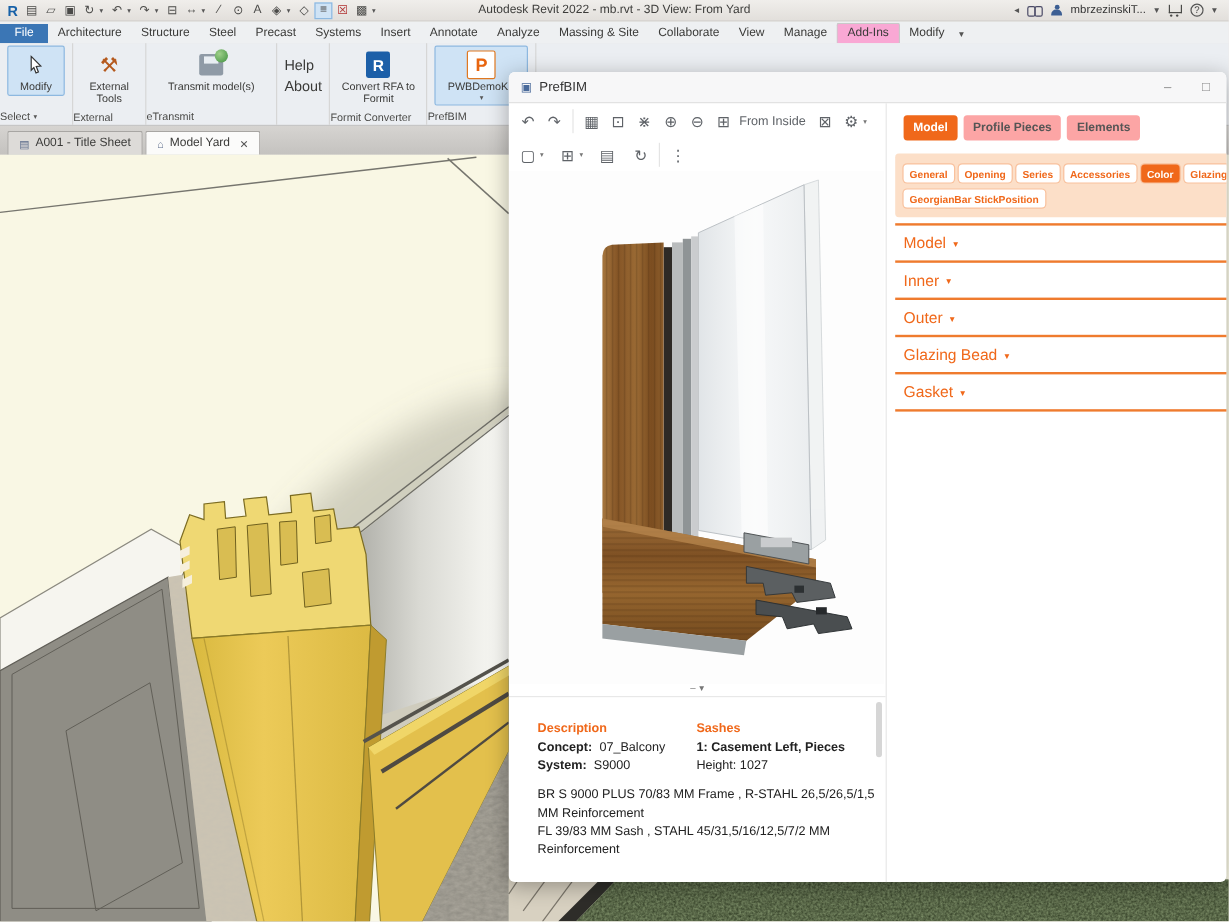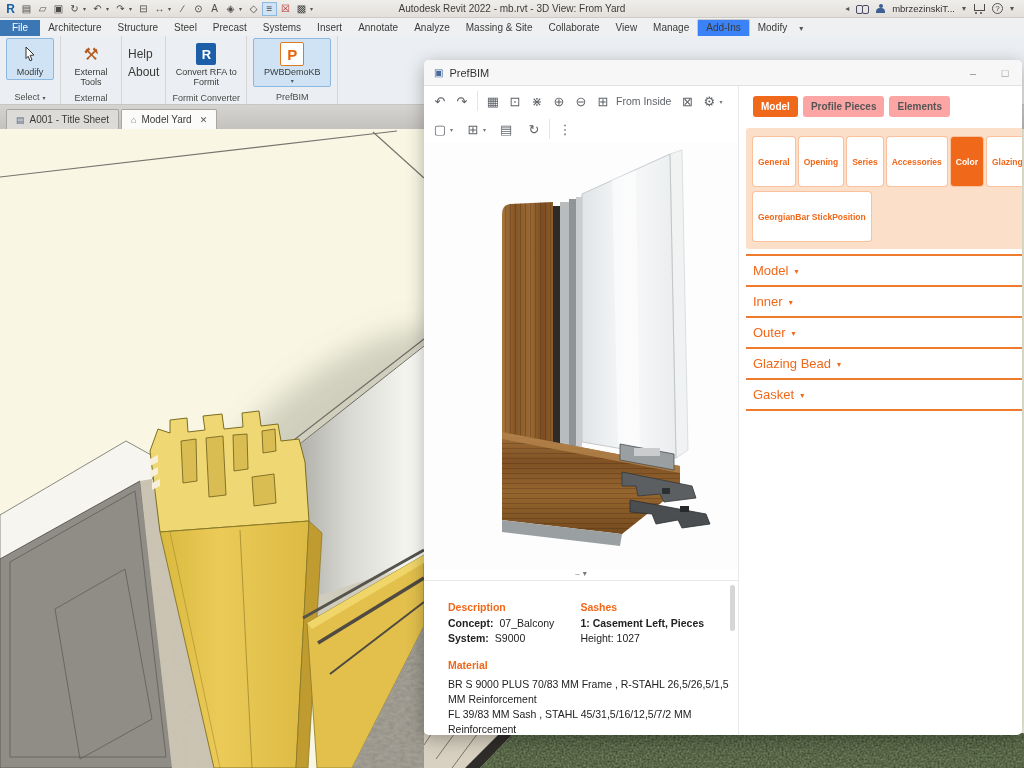--- a/index.html
+++ b/index.html
@@ -33,29 +33,29 @@
   .i-cart::before{content:"";position:absolute;left:1px;top:0;width:9px;height:6px;border:1px solid #4a4a48;border-top:none;}
   .i-cart::after{content:"";position:absolute;left:2px;bottom:-1px;width:2px;height:2px;border-radius:50%;background:#4a4a48;box-shadow:5px 0 0 #4a4a48;}
   .i-help{width:11px;height:11px;border:1px solid #555;border-radius:50%;font-size:8px;display:inline-flex;align-items:center;justify-content:center;color:#444;box-sizing:border-box;}
   .username{font-size:9.5px;color:#333;}
 
   
   .ribbontabs{left:0;top:18px;width:1024px;height:18px;background:#eef0f2;display:flex;align-items:flex-end;
     font-size:10px;color:#3a3a38;}
   .rtab{padding:2px 8px 3px 8px;cursor:default;white-space:nowrap;}
   .rtab.file{background:#3b76b5;color:#fff;padding:2px 12px 3px 12px;}
-  .rtab.selected{background:#3b82f6;border:1px solid #c9c9c9;border-bottom:none;border-radius:2px 2px 0 0;}
+  .rtab.selected{background:#f9a8d4;border:1px solid #c9c9c9;border-bottom:none;border-radius:2px 2px 0 0;}
   .rtab-opts{margin-left:4px;font-size:8px;color:#555;padding-bottom:3px;}
 
   
   .ribbon{left:0;top:36px;width:1024px;height:69px;background:#ebeef2;border-bottom:1px solid #c6c6c6;
     box-sizing:border-box;display:flex;font-size:9px;color:#3a3a38;}
   .rpanel{display:flex;flex-direction:column;border-right:1px solid #d6d6d6;}
   .rpanel .body{flex:1;display:flex;align-items:flex-start;justify-content:center;padding:2px 6px;gap:4px;}
-  .rpanel .plabel{height:14px;text-align:center;font-size:9px;color:#4a4a48;display:flex;align-items:center;justify-content:center;gap:3px;}
+  .rpanel .plabel{height:14px;text-align:center;font-size:9px;color:#4a4a48;display:flex;align-items:center;gap:3px;}
   .bigbtn{display:flex;flex-direction:column;align-items:center;width:44px;padding:2px 1px;border:1px solid transparent;border-radius:2px;}
   .bigbtn.hl{background:#cfe3f5;border-color:#8db8e0;}
   .bigbtn .bicon{height:26px;display:flex;align-items:center;justify-content:center;}
   .bigbtn .btext{text-align:center;line-height:1.15;font-size:9px;}
   .icon-cursor{width:12px;height:16px;}
   .icon-tools{font-size:17px;color:#b55a1e;}
   .icon-floppy{width:20px;height:18px;background:#8f9aa6;border-radius:2px;position:relative;}
   .icon-floppy::before{content:"";position:absolute;left:4px;top:2px;width:12px;height:6px;background:#e8edf2;}
   .icon-floppy::after{content:"";position:absolute;right:-4px;top:-4px;width:11px;height:11px;border-radius:50%;
      background:radial-gradient(circle at 35% 35%,#9fd08a,#3f8f3f);}
@@ -111,21 +111,21 @@
   .info .mat{margin-top:9px;width:288px;line-height:1.45;}
   .scrollbar{position:absolute;right:3px;top:4px;width:5px;height:46px;background:#d6d6d6;border-radius:3px;}
 
   .ptabs{display:flex;gap:5px;margin-left:7px;}
   .ptab{height:21px;padding:0 8px;display:flex;align-items:center;border-radius:3px;background:#fca5a5;
      color:#555;font-size:10px;font-weight:bold;}
   .ptab.active{background:#f0681a;color:#fff;}
   .peach{margin-top:11px;background:#fcdfc8;border-radius:3px;padding:9px 6px 8px 7px;margin-right:3px;}
   .pillrow{display:flex;gap:4px;flex-wrap:nowrap;}
   .pillrow+.pillrow{margin-top:6px;}
-  .pill{height:27px;padding:11px 5px;display:flex;align-items:center;border-radius:3px;background:#fff;
+  .pill{height:15px;padding:0 5px;display:flex;align-items:center;border-radius:3px;background:#fff;
      color:#f0681a;font-size:8.5px;font-weight:bold;white-space:nowrap;box-shadow:0 0 0 1px rgba(240,104,26,.25);}
   .pill.active{background:#f0681a;color:#fff;}
   .accordion{margin-top:5px;border-top:2px solid #ef7b2e;margin-right:1px;}
   .accrow{height:29px;display:flex;align-items:center;gap:6px;border-bottom:2px solid #ef7b2e;
      color:#f0681a;font-size:13px;padding-left:7px;}
   .accrow .ac{font-size:8px;margin-top:2px;}
 </style>
 </head>
 <body>
 
@@ -207,20 +207,31 @@
   <div class="rpanel">
     <div class="body">
       <div class="bigbtn">
         <div class="bicon">
             <span class="icon-tools">⚒</span>
           </div>
         <div class="btext">External Tools</div>
       </div>
     </div>
     <div class="plabel">External</div>
+  </div>
+  <div class="rpanel">
+    <div class="body">
+      <div class="bigbtn" style="width:92px">
+        <div class="bicon">
+            <span class="icon-floppy"></span>
+          </div>
+        <div class="btext">Transmit model(s)</div>
+      </div>
+    </div>
+    <div class="plabel">eTransmit</div>
   </div>
   <div class="rpanel">
     <div class="body helpcol">
       <span>Help</span>
       <span>About</span>
     </div>
     <div class="plabel"></div>
   </div>
   <div class="rpanel">
     <div class="body">
@@ -472,21 +483,20 @@
             <h4>Sashes</h4>
             <div class="kv">
                 <span class="k">1: Casement Left, Pieces</span>
               </div>
             <div class="kv">
                 <span>Height: 1027</span>
               </div>
           </div>
         </div>
         <div class="mat">
-          <h4>Material</h4>
           <div>BR S 9000 PLUS 70/83 MM Frame , R-STAHL 26,5/26,5/1,5 MM Reinforcement</div>
           <div>FL 39/83 MM Sash , STAHL 45/31,5/16/12,5/7/2 MM Reinforcement</div>
         </div>
         <div class="scrollbar"></div>
       </div>
     </div>
 
     <div class="pane-right">
       <div class="ptabs">
         <div class="ptab active">Model</div>

